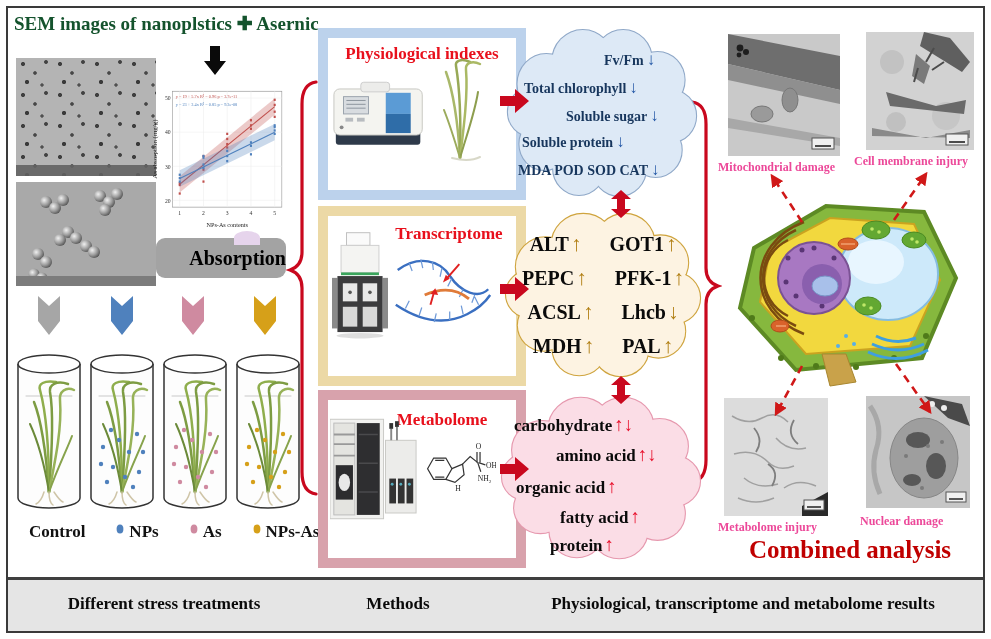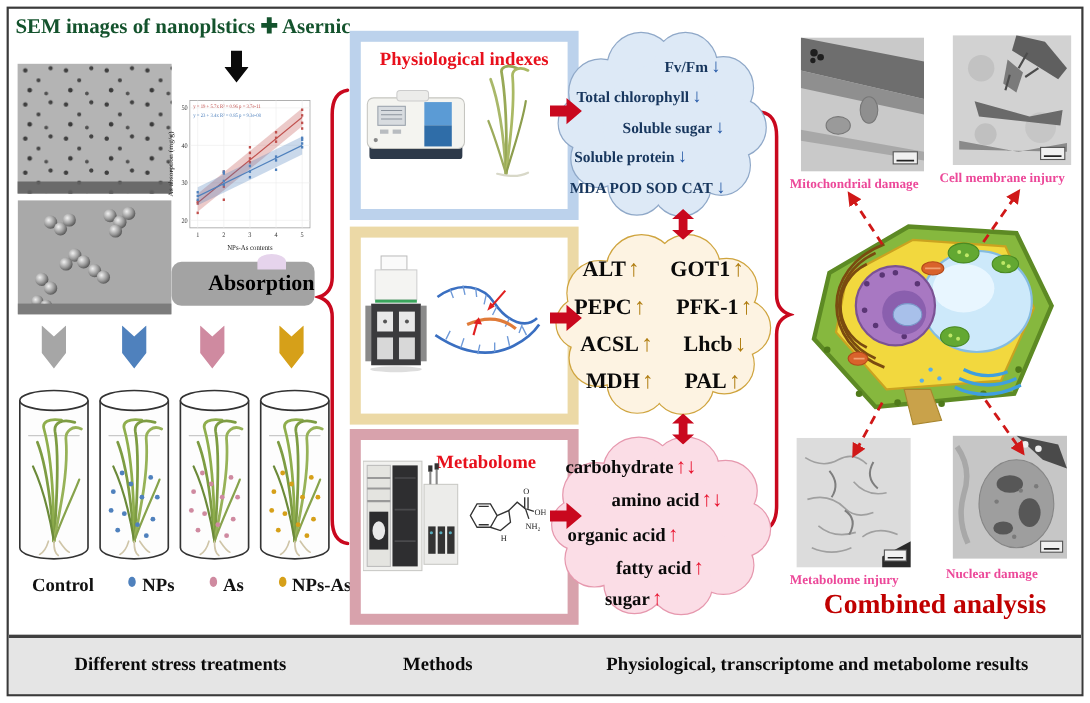--- a/index.html
+++ b/index.html
@@ -314,20 +314,21 @@
         <path d="M26,104 C27,68 26,36 22,12 C21,7 27,4 36,8" stroke="#98a957" stroke-width="2.5"></path>
         <path d="M26,104 C30,72 34,40 32,16 C31,9 38,6 46,10" stroke="#aab964" stroke-width="2.5"></path>
         <path d="M26,104 C33,80 41,58 44,38" stroke="#8d9e4e" stroke-width="2"></path>
         <path d="M26,104 C20,84 14,66 10,56" stroke="#9cab5c" stroke-width="2"></path>
         <path d="M18,104 C30,107 40,106 46,103" stroke="#d8d8c8" stroke-width="2"></path>
       </g>
     </svg>
   </div>
 
   <div class="mbox" id="box-transcript">
+    <div class="btitle" style="left:56px;right:2px;top:8px">Transcriptome</div>
     <svg class="abs" style="left:4px;top:4px" width="56" height="132" viewBox="0 0 62 118">
       <rect x="16" y="0" width="26" height="14" fill="#fafafa" stroke="#bbb"></rect>
       <rect x="10" y="14" width="42" height="30" fill="#f4f4f2" stroke="#ccc"></rect>
       <rect x="10" y="44" width="42" height="3" fill="#3aa55c"></rect>
       <rect x="0" y="50" width="6" height="56" fill="#8a8a8a"></rect>
         <rect x="56" y="50" width="6" height="56" fill="#8a8a8a"></rect>
       <rect x="6" y="48" width="50" height="62" fill="#3b3b3d"></rect>
       <rect x="12" y="56" width="16" height="20" fill="#e8e8e8"></rect>
         <rect x="34" y="56" width="16" height="20" fill="#e8e8e8"></rect>
       <rect x="12" y="82" width="16" height="22" fill="#d8d8d8"></rect>
@@ -444,21 +445,21 @@
 
   <div class="cloud" id="cloud-metab">
     <svg class="cbg" viewBox="0 0 200 176" preserveAspectRatio="none">
       <use href="#cloudshape" class="cs-stroke" style="fill:#fbdde6;stroke:#e698ae"></use>
       <use href="#cloudshape" style="fill:#fbdde6"></use>
     </svg>
     <div class="citem" style="left:14px;top:20px"><span>carbohydrate</span><span class="arr">↑↓</span></div>
     <div class="citem" style="left:56px;top:50px"><span>amino acid</span><span class="arr">↑↓</span></div>
     <div class="citem" style="left:16px;top:82px"><span>organic acid</span><span class="arr">↑</span></div>
     <div class="citem" style="left:60px;top:112px"><span>fatty acid</span><span class="arr">↑</span></div>
-    <div class="citem" style="left:50px;top:140px"><span>sugar</span><span class="arr">↑</span></div>
+    <div class="citem" style="left:50px;top:140px"><span>protein</span><span class="arr">↑</span></div>
   </div>
 
   <div class="rpanel">
 
     <svg class="abs" style="left:10px;top:8px" width="112" height="122" viewBox="0 0 112 122">
       <rect width="112" height="122" fill="#c9c9c9"></rect>
       <path d="M0,0 L112,22 L112,56 L0,30 Z" fill="#6e6e6e"></path>
       <path d="M0,30 L112,56 L112,70 L0,46 Z" fill="#8f8f8f"></path>
       <path d="M0,84 L112,104 L112,112 L0,94 Z" fill="#a8a8a8"></path>
       <ellipse cx="34" cy="80" rx="11" ry="8" fill="#9a9a9a" stroke="#777"></ellipse>

